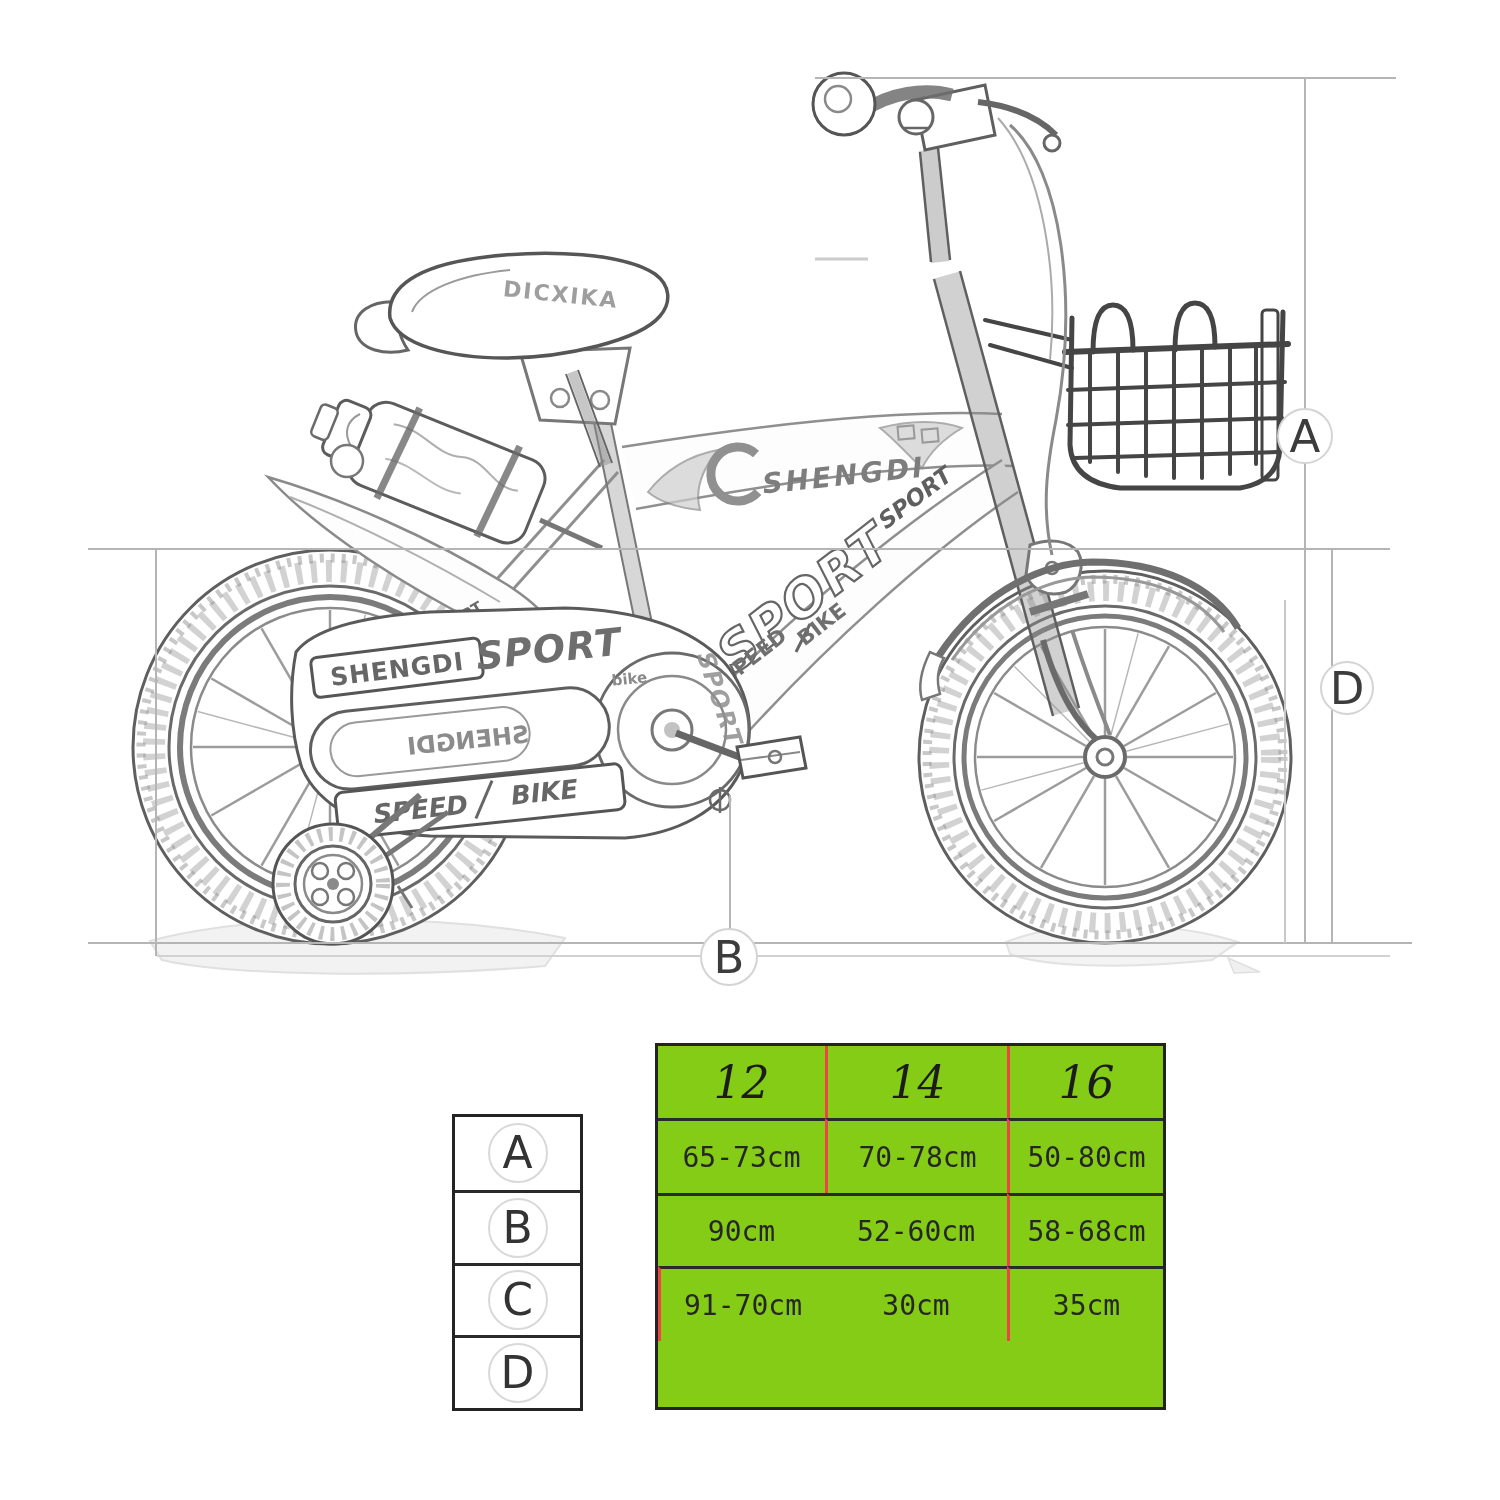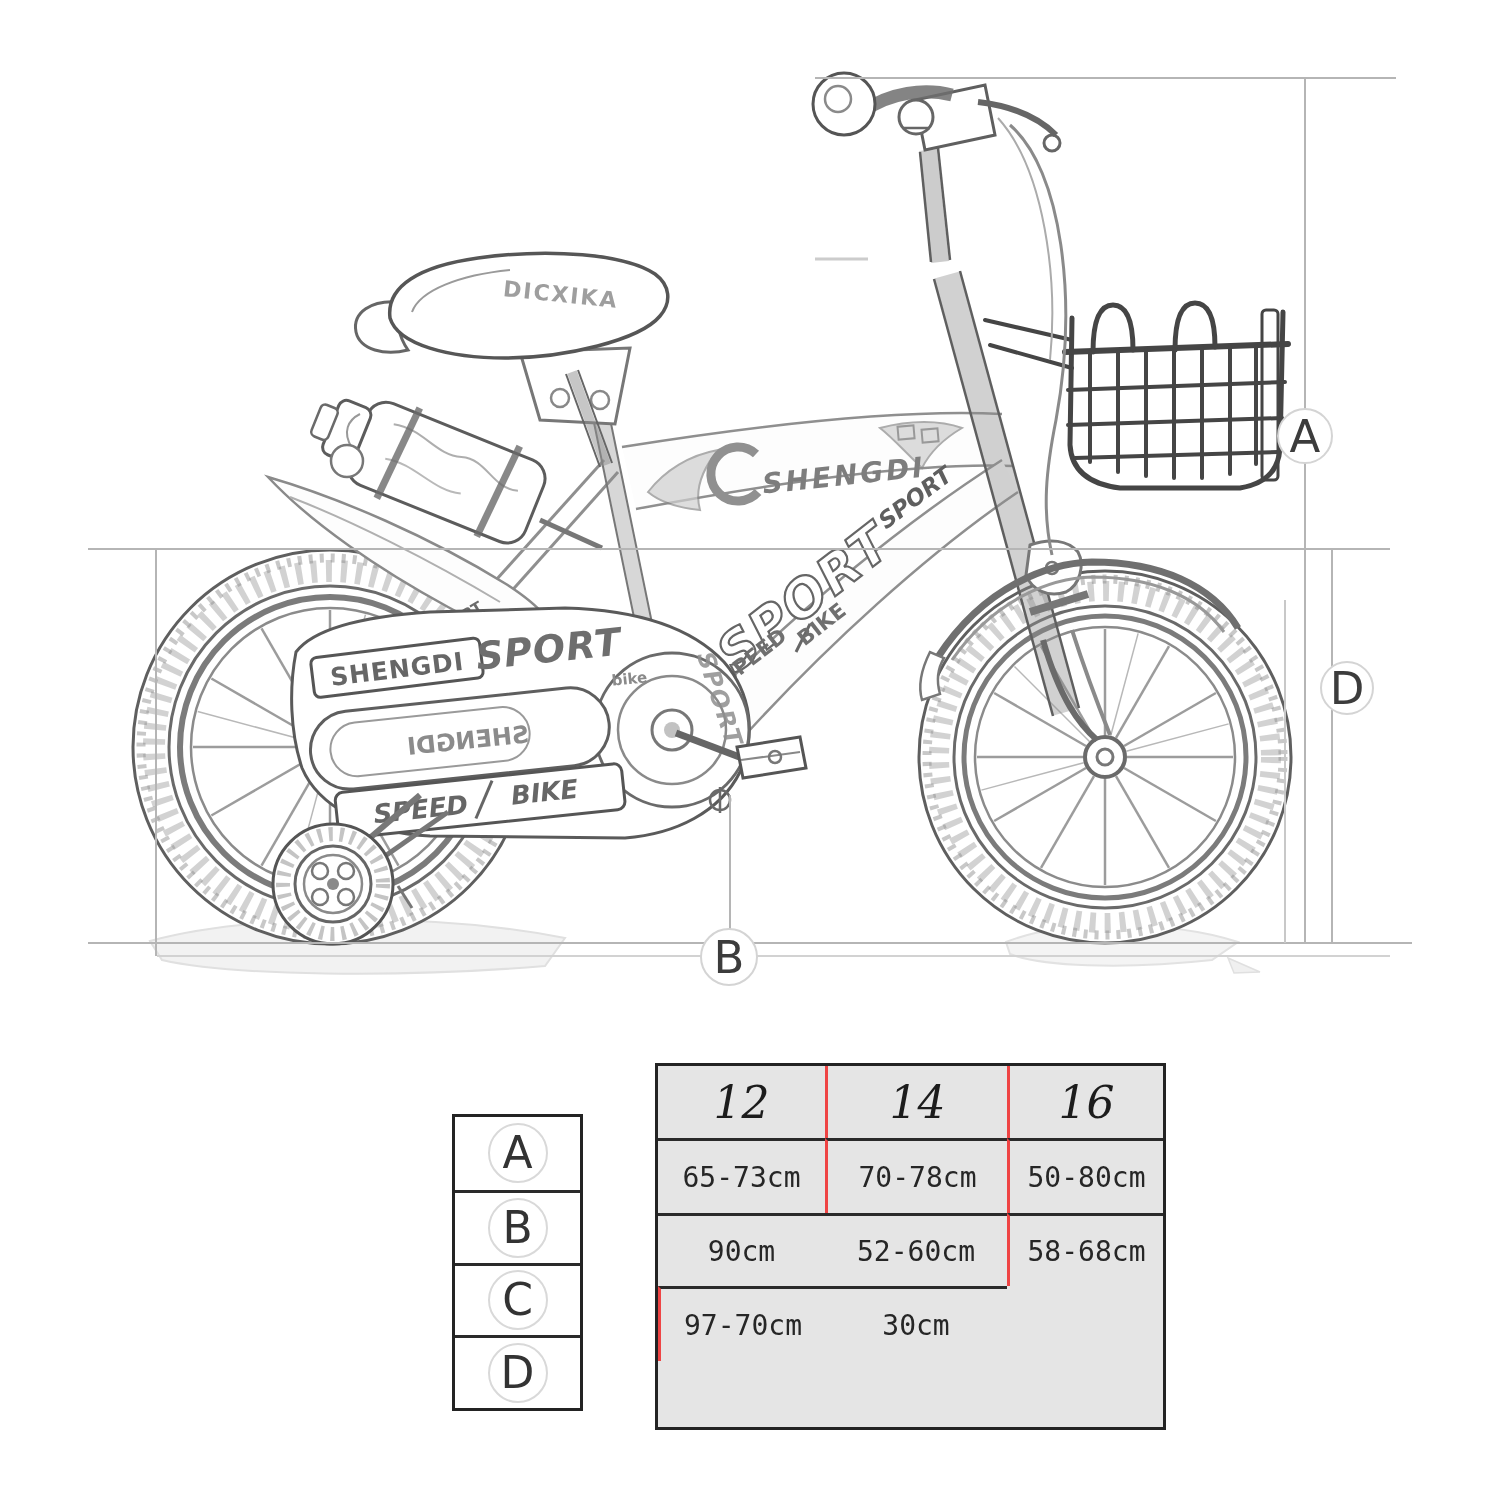--- a/index.html
+++ b/index.html
@@ -4,21 +4,21 @@
 <style>
   html,body{margin:0;padding:0;background:#ffffff;}
   .stage{position:relative;width:1500px;height:1500px;background:#ffffff;
          font-family:"DejaVu Sans",sans-serif;overflow:hidden;}
   .sketch{position:absolute;left:0;top:0;}
 
   
   .sizetable{position:absolute;left:655px;top:1043px;width:511px;height:367px;
      display:grid;grid-template-columns:167px 182px 1fr;
      grid-template-rows:72px 75px 73px 75px 1fr;
-     border:3px solid #232323;box-sizing:border-box;background:#e5e5e5;margin-top:20px;}
+     border:3px solid #232323;box-sizing:border-box;background:#84cc16;}
   .sizetable .cell{display:flex;align-items:center;justify-content:center;
      border-left:3px solid #ef4444;border-top:3px solid #2a2a2a;box-sizing:border-box;}
   .sizetable .c0{border-left:none;}
   .sizetable .r0{border-top:none;}
   .hdr{font-family:"DejaVu Serif","Liberation Serif",serif;font-style:italic;
      font-size:44px;color:#1c1c1c;}
   .val{font-family:"DejaVu Sans Mono","Liberation Mono",monospace;
      font-size:28px;color:#262626;}
 
   
@@ -328,18 +328,19 @@
     <div class="cell r0 hdr">16</div>
 
     <div class="cell c0 val">65-73cm</div>
     <div class="cell val">70-78cm</div>
     <div class="cell val">50-80cm</div>
 
     <div class="cell c0 val">90cm</div>
 
     <div class="cell c0 val">52-60cm</div>
     <div class="cell val">58-68cm</div>
-    <div class="cell val">97-70cm</div>
+    <div class="cell val">91-70cm</div>
 
     <div class="cell c0 val">30cm</div>
+    <div class="cell val">35cm</div>
   </div>
 
 </div>
 
 </body></html>

